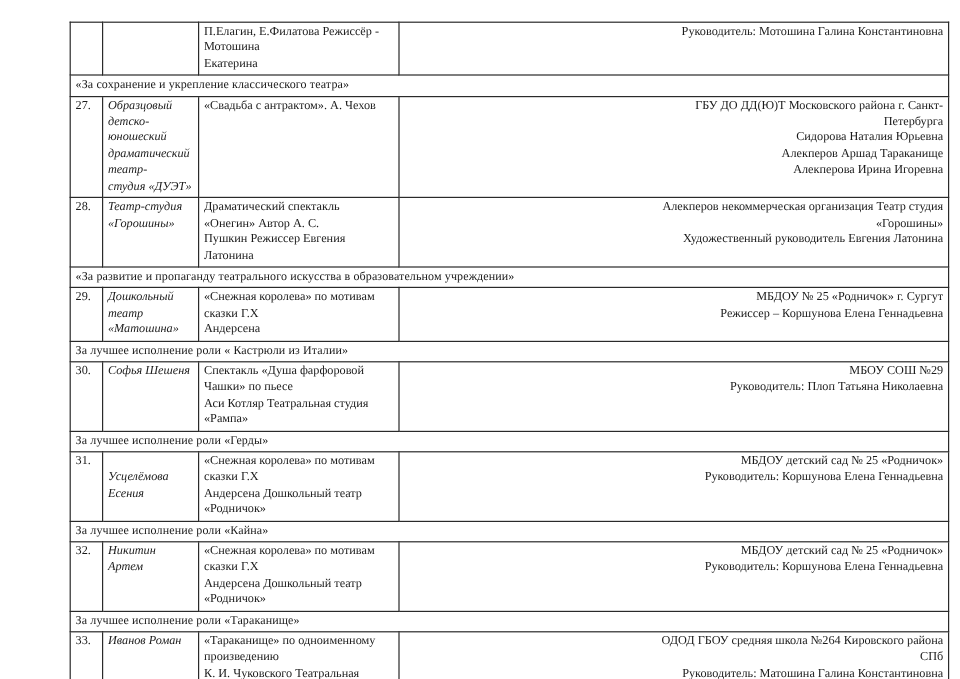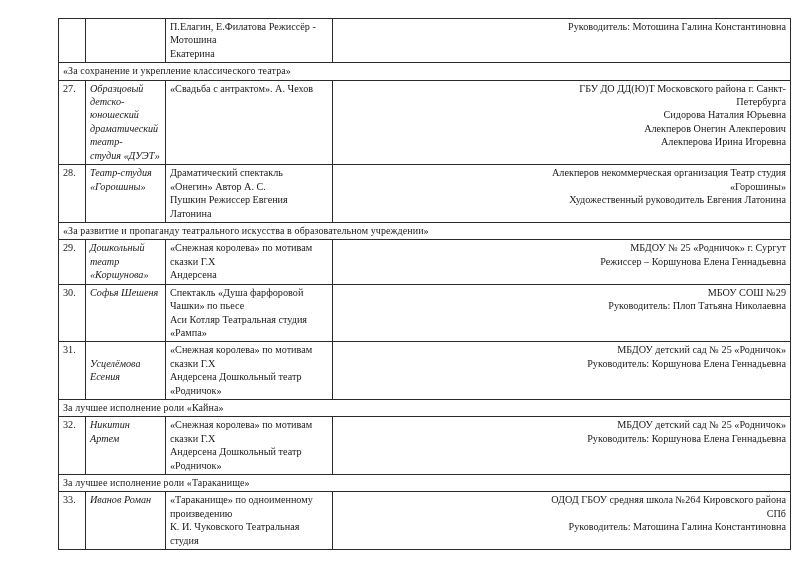--- a/index.html
+++ b/index.html
@@ -104,21 +104,21 @@
             <span class="line">драматический театр-</span>
             <span class="line">студия «ДУЭТ»</span>
           </td>
           <td class="cell-work">
             <span class="line">«Свадьба с антрактом». А. Чехов</span>
           </td>
           <td class="cell-org">
             <span class="line">ГБУ ДО ДД(Ю)Т Московского района г. Санкт-</span>
             <span class="line">Петербурга</span>
             <span class="line">Сидорова Наталия Юрьевна</span>
-            <span class="line">Алекперов Онегин Алекперович</span>
+            <span class="line">Алекперов Аршад Тараканище</span>
             <span class="line">Алекперова Ирина Игоревна</span>
           </td>
         </tr>
         <tr>
           <td class="cell-num">28.</td>
           <td class="cell-name">
             <span class="line">Театр-студия</span>
             <span class="line">«Горошины»</span>
           </td>
           <td class="cell-work">
@@ -131,44 +131,50 @@
             <span class="line">Художественный руководитель Евгения Латонина</span>
           </td>
         </tr>
         <tr>
           <td colspan="4" class="section-head">«За развитие и пропаганду театрального искусства в образовательном учреждении»</td>
         </tr>
         <tr>
           <td class="cell-num">29.</td>
           <td class="cell-name">
             <span class="line">Дошкольный театр</span>
-            <span class="line">«Коршунова»</span>
+            <span class="line">«Матошина»</span>
           </td>
           <td class="cell-work">
             <span class="line">«Снежная королева» по мотивам сказки Г.Х</span>
             <span class="line">Андерсена</span>
           </td>
           <td class="cell-org">
             <span class="line">МБДОУ № 25 «Родничок» г. Сургут</span>
             <span class="line">Режиссер – Коршунова Елена Геннадьевна</span>
           </td>
         </tr>
         <tr>
+          <td colspan="4" class="section-head">За лучшее исполнение роли « Кастрюли из Италии»</td>
+        </tr>
+        <tr>
           <td class="cell-num">30.</td>
           <td class="cell-name">
             <span class="line">Софья Шешеня</span>
           </td>
           <td class="cell-work">
             <span class="line">Спектакль «Душа фарфоровой Чашки» по пьесе</span>
             <span class="line">Аси Котляр Театральная студия «Рампа»</span>
           </td>
           <td class="cell-org">
             <span class="line">МБОУ СОШ №29</span>
             <span class="line">Руководитель: Плоп Татьяна Николаевна</span>
           </td>
+        </tr>
+        <tr>
+          <td colspan="4" class="section-head">За лучшее исполнение роли «Герды»</td>
         </tr>
         <tr>
           <td class="cell-num">31.</td>
           <td class="cell-name mid">
             <span class="line">Усцелёмова Есения</span>
           </td>
           <td class="cell-work">
             <span class="line">«Снежная королева» по мотивам сказки Г.Х</span>
             <span class="line">Андерсена  Дошкольный театр «Родничок»</span>
           </td>

